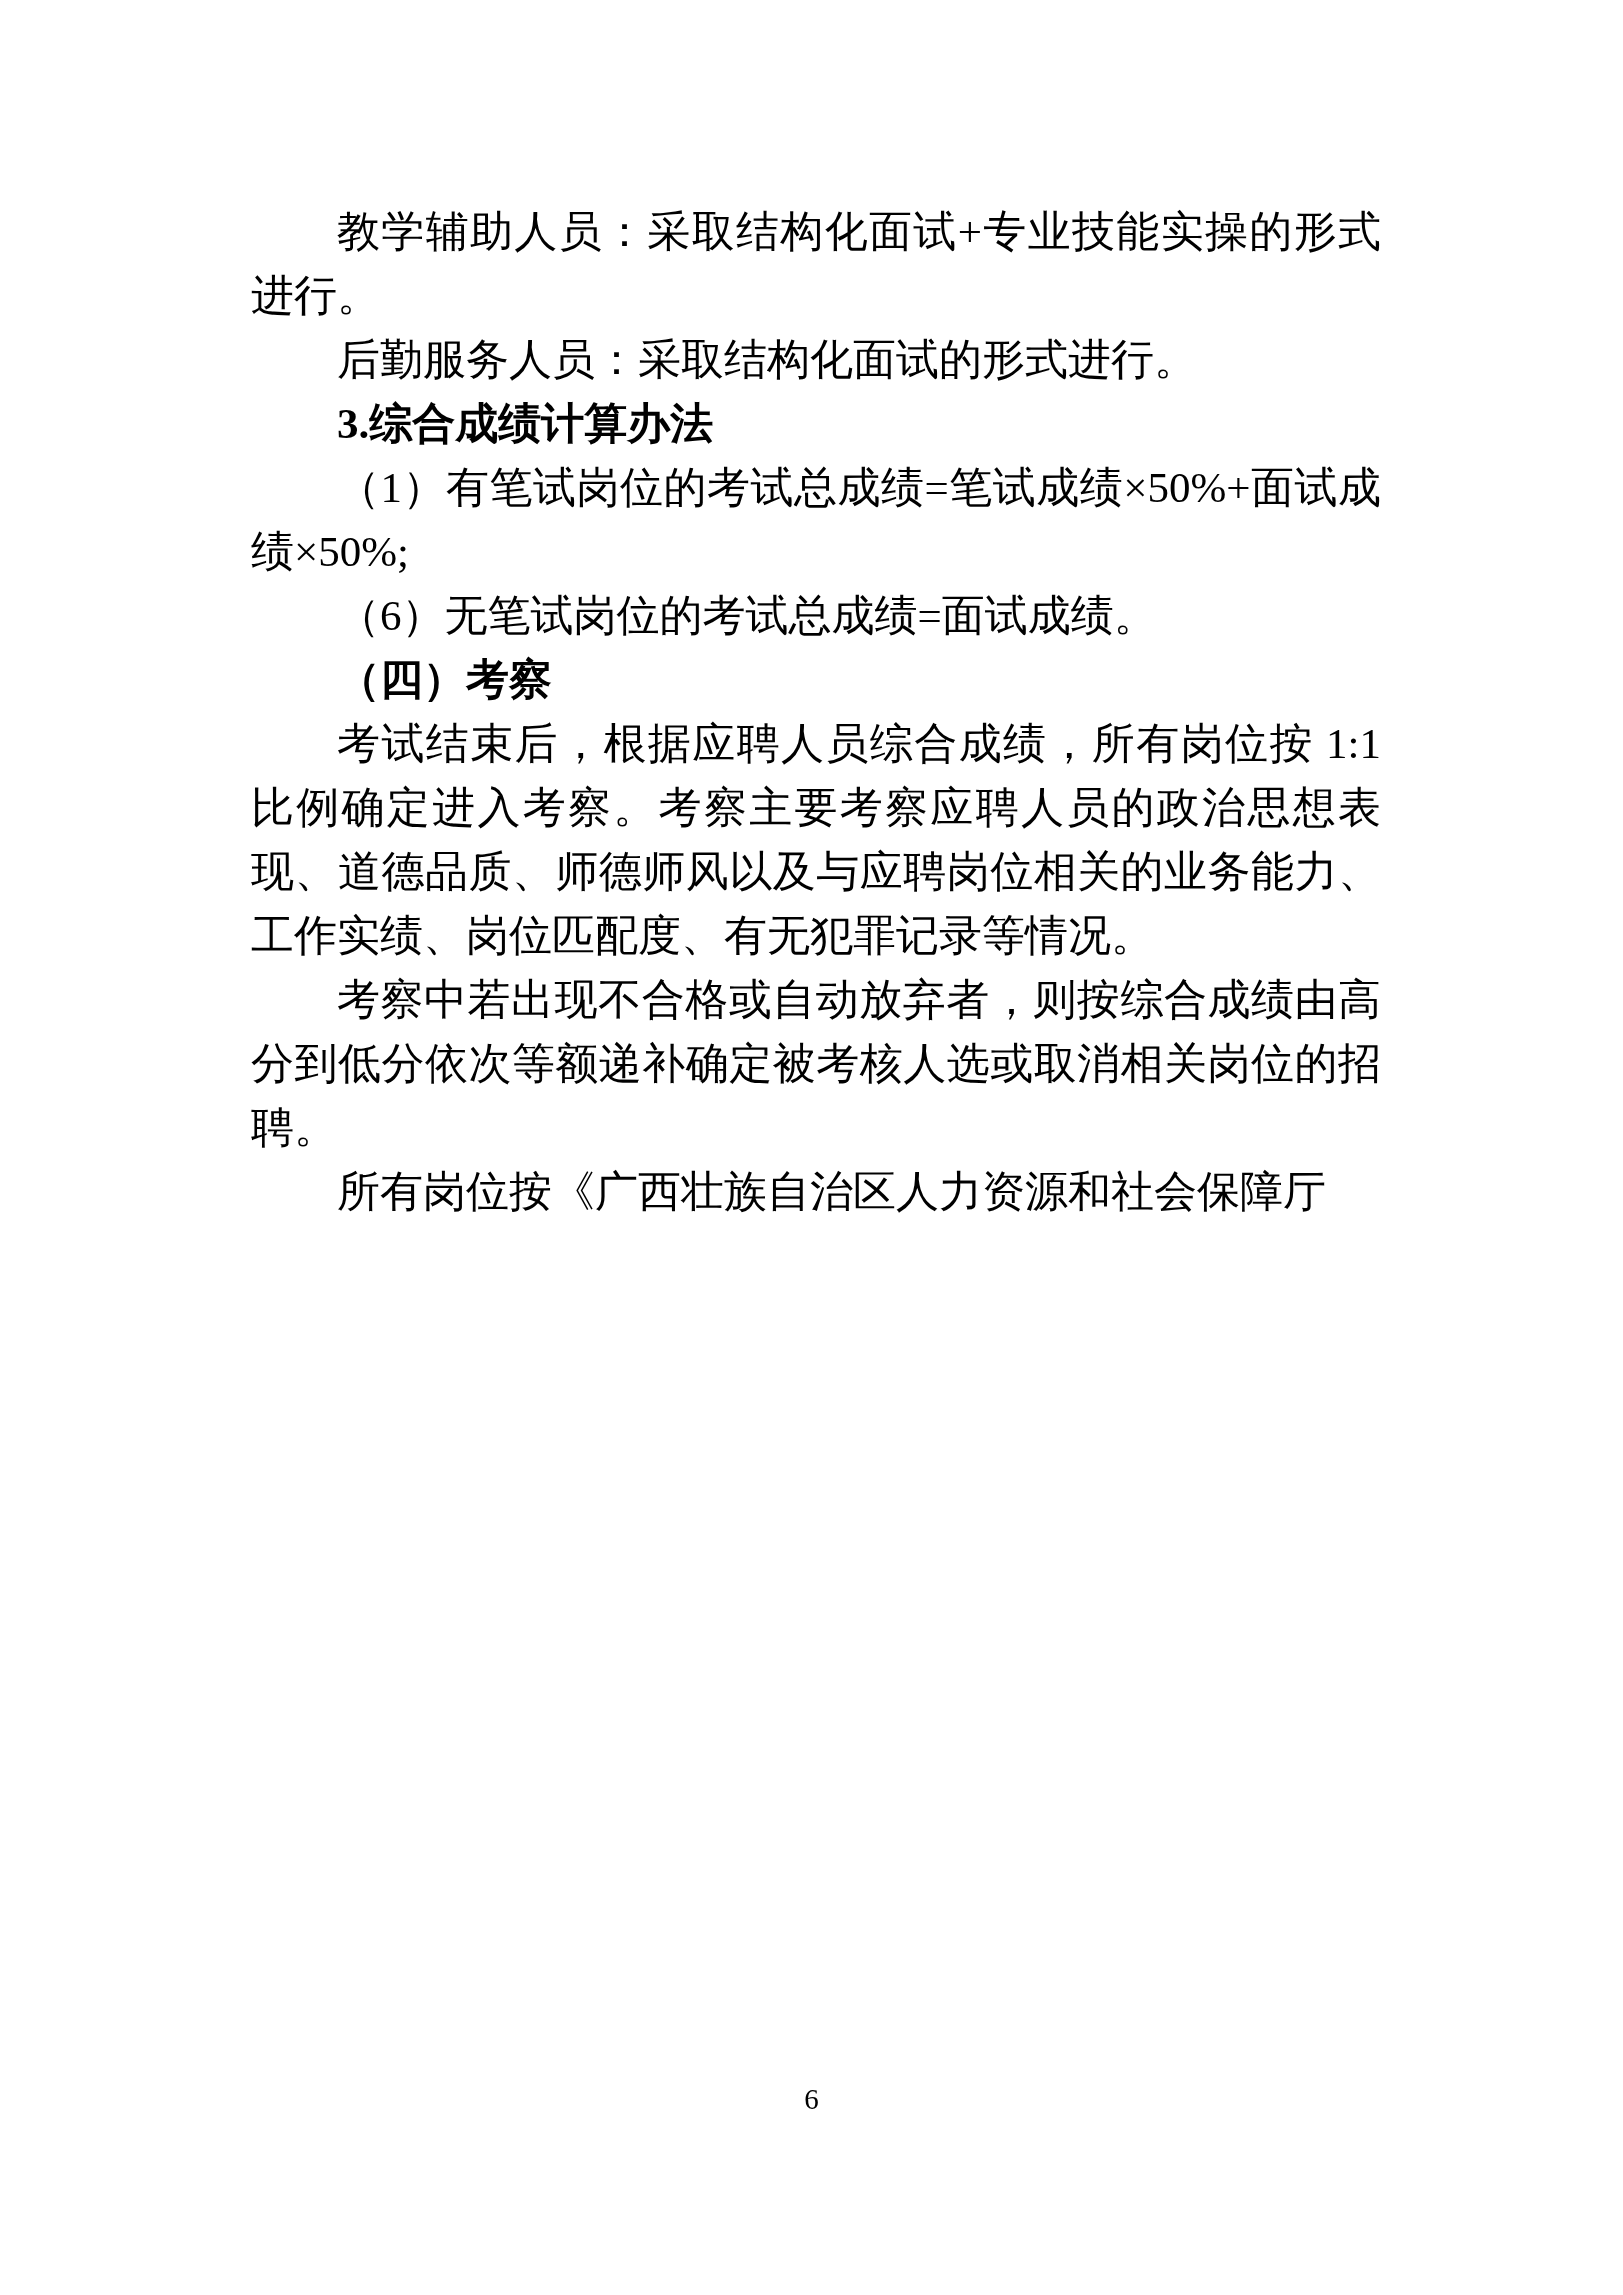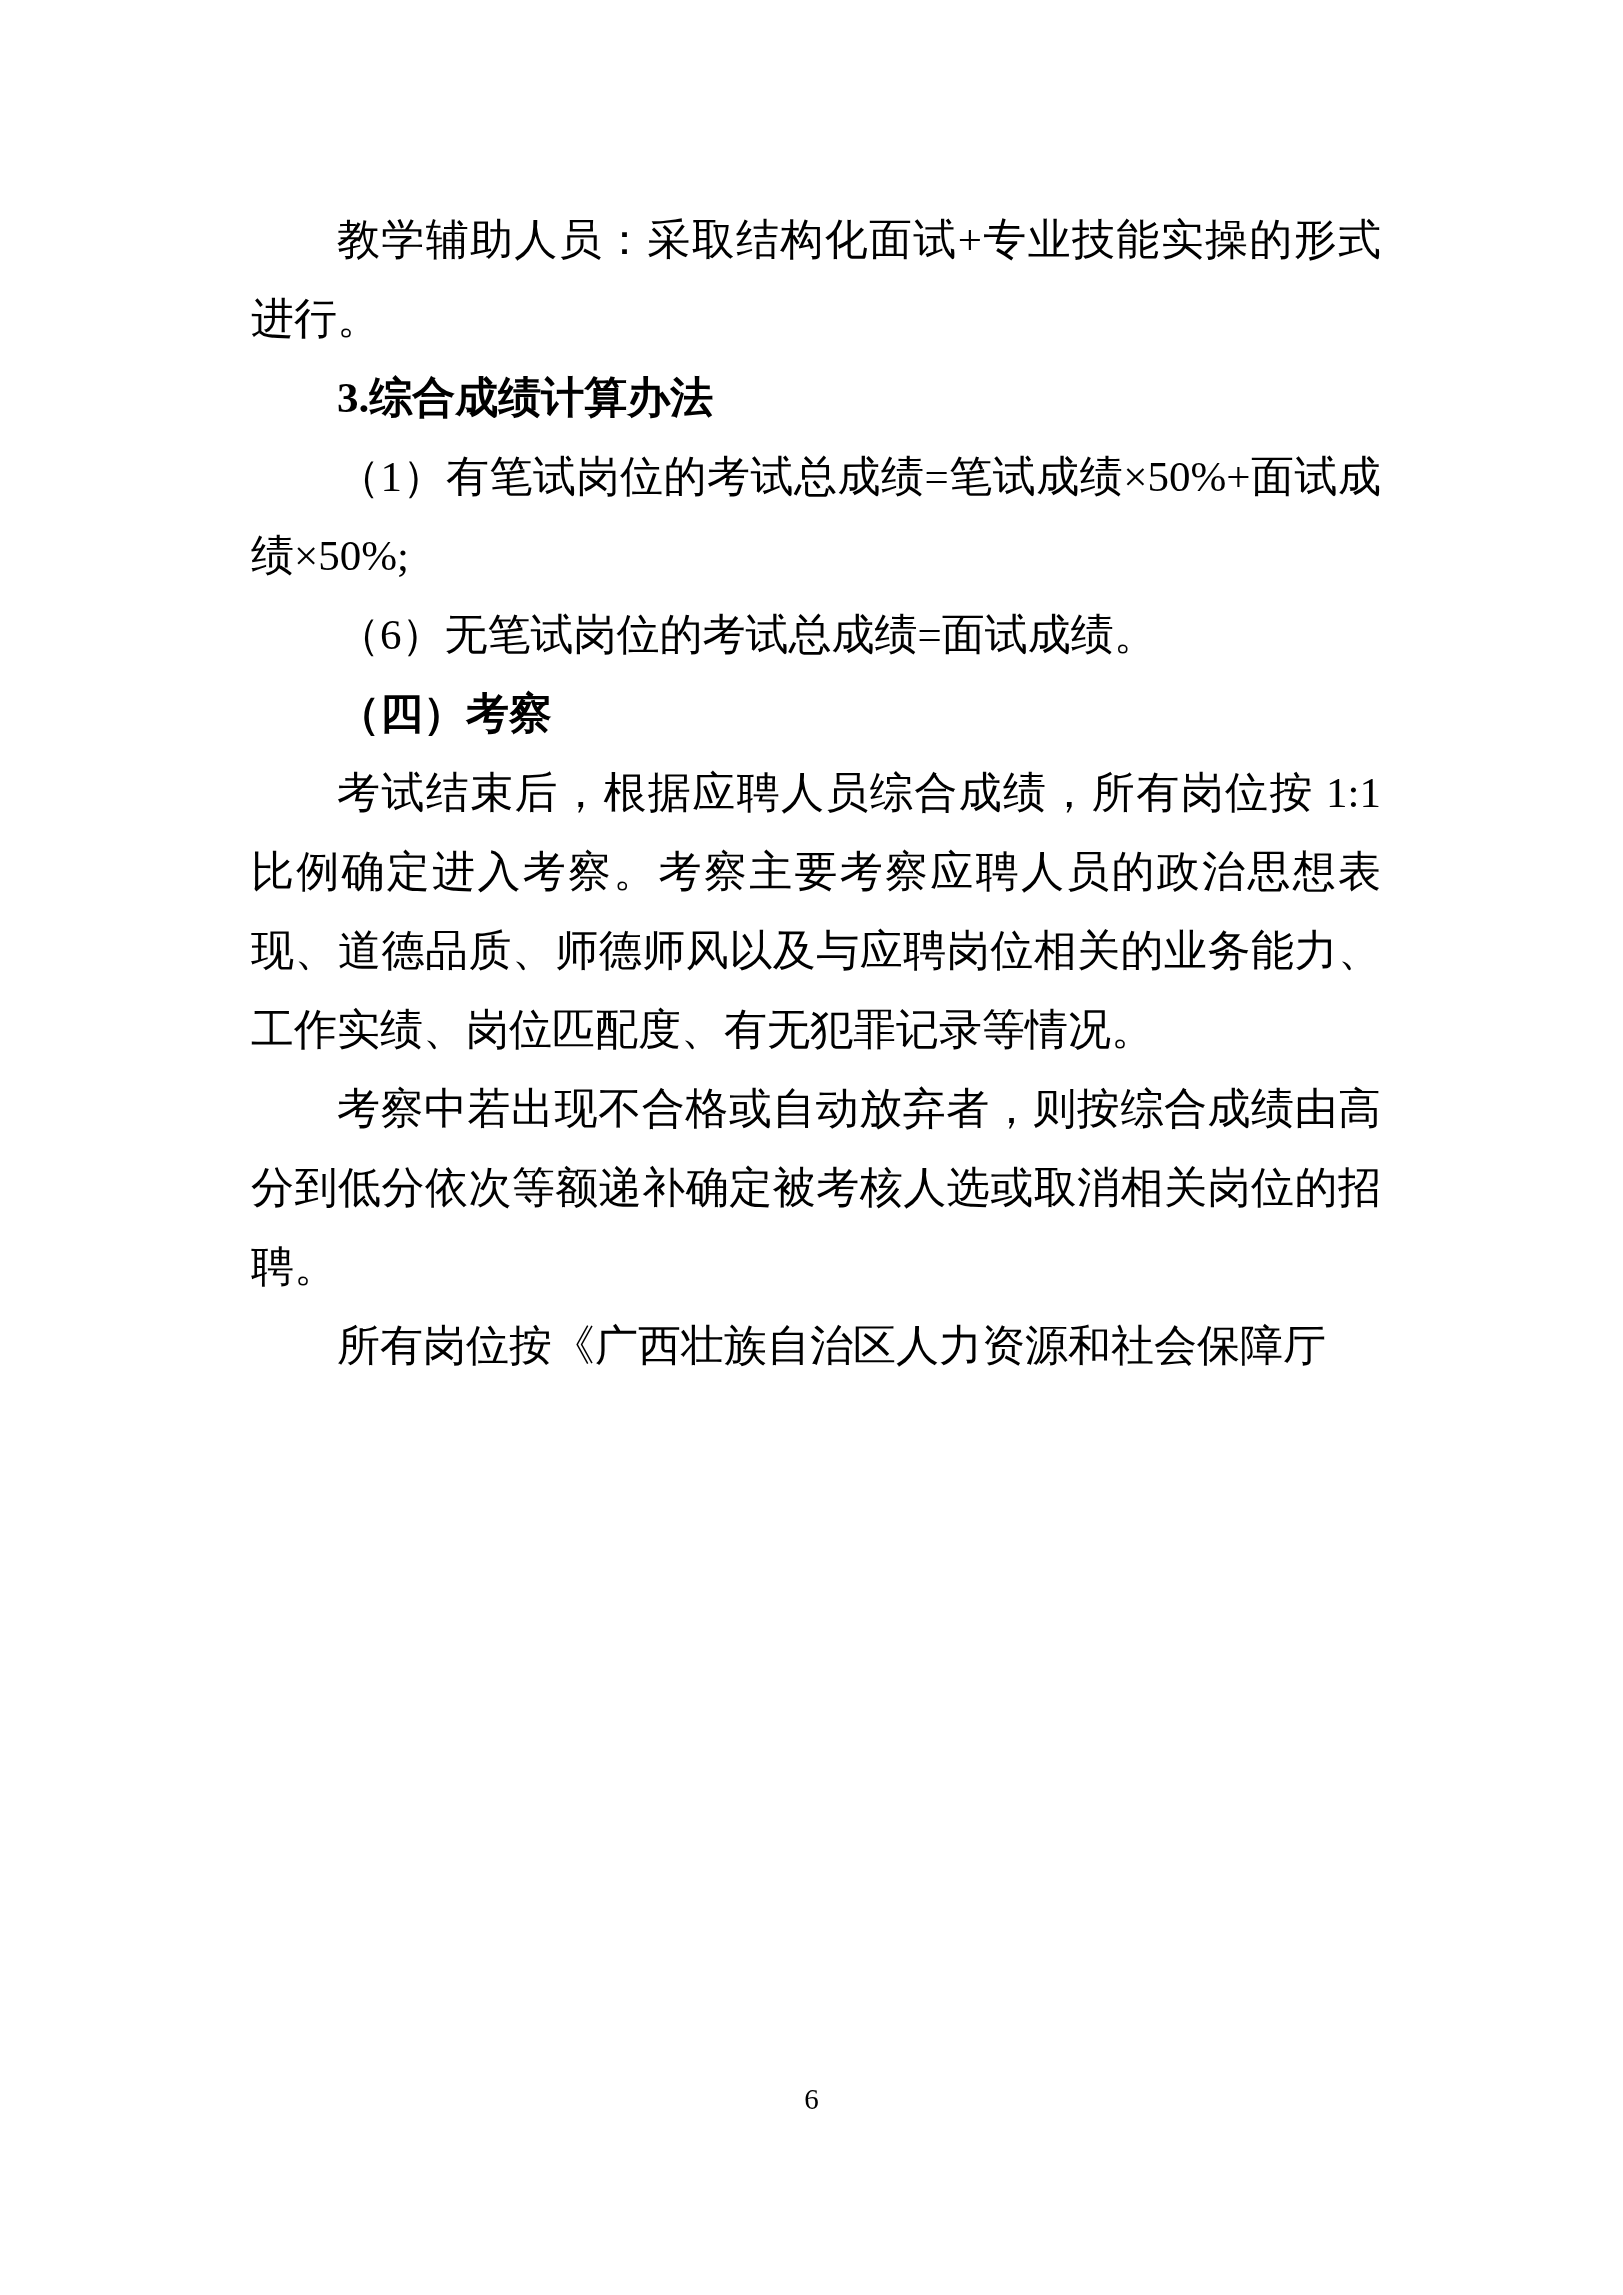--- a/index.html
+++ b/index.html
@@ -19,21 +19,21 @@
   .content {
     position: absolute;
     left: 251px;
     top: 200px;
     width: 1130px;
   }
   .content p {
     margin: 0;
     padding: 0;
     font-size: 43px;
-    line-height: 79px;
+    line-height: 64px;
     letter-spacing: 0;
     text-align: justify;
     text-justify: inter-character;
     text-indent: 2em;
     line-break: strict;
     word-break: normal;
   }
   .content p.heading {
     font-weight: 700;
   }
@@ -49,20 +49,21 @@
     line-height: 1;
     letter-spacing: 0;
   }
 </style>
 </head>
 <body>
 
 <div class="page">
   <div class="content">
       <p class="body">教学辅助人员：采取结构化面试+专业技能实操的形式进行。</p>
+      <p class="body">后勤服务人员：采取结构化面试的形式进行。</p>
       <p class="heading">3.综合成绩计算办法</p>
       <p class="body">（1）有笔试岗位的考试总成绩=笔试成绩×50%+面试成绩×50%;</p>
       <p class="body">（6）无笔试岗位的考试总成绩=面试成绩。</p>
       <p class="heading">（四）考察</p>
       <p class="body">考试结束后，根据应聘人员综合成绩，所有岗位按 1:1 比例确定进入考察。考察主要考察应聘人员的政治思想表现、道德品质、师德师风以及与应聘岗位相关的业务能力、工作实绩、岗位匹配度、有无犯罪记录等情况。</p>
       <p class="body">考察中若出现不合格或自动放弃者，则按综合成绩由高分到低分依次等额递补确定被考核人选或取消相关岗位的招聘。</p>
       <p class="body">所有岗位按《广西壮族自治区人力资源和社会保障厅</p>
     </div>
   <div class="footer">
     <span class="page-number">6</span>

